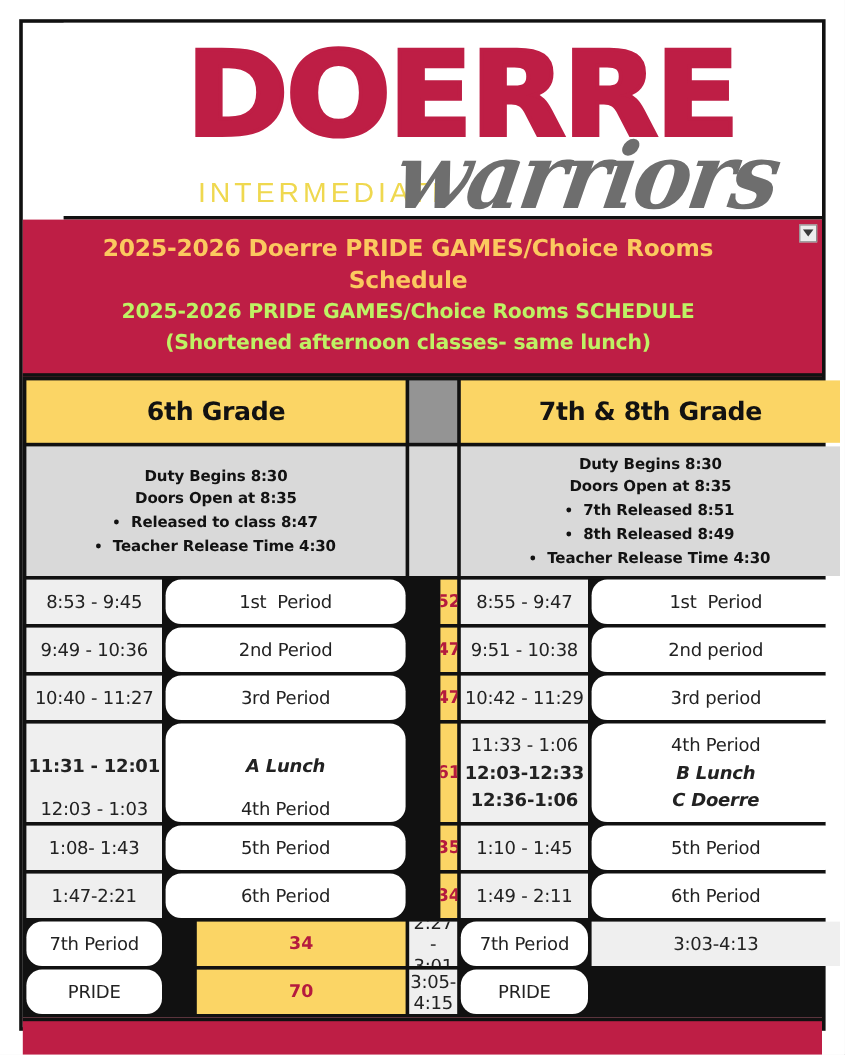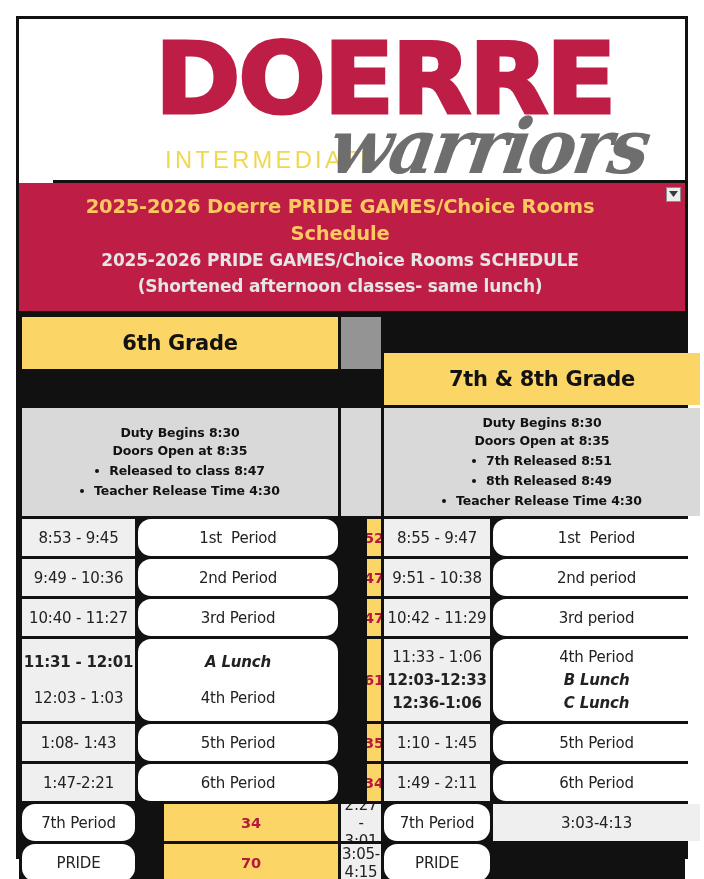--- a/index.html
+++ b/index.html
@@ -96,21 +96,21 @@
   }
   .title-line-1 {
     color: #FBC95F;
     font-family: "DejaVu Sans", sans-serif;
     font-weight: 700;
     font-size: 19.5px;
     line-height: 27px;
     letter-spacing: -0.2px;
   }
   .title-line-2, .title-line-3 {
-    color: #e5e5e5;
+    color: #bef264;
     font-family: "DejaVu Sans", sans-serif;
     font-weight: 700;
     font-size: 17px;
     line-height: 26px;
     letter-spacing: -0.2px;
   }
   .collapse-btn {
     position: absolute;
     right: 4px;
     top: 4px;
@@ -233,21 +233,21 @@
     font-size: 15px;
     line-height: 24px;
     letter-spacing: -0.2px;
     color: #222222;
   }
   .s-bold   { font-weight: 700; }
   .s-bi     { font-weight: 700; font-style: italic; }
   .stack3 { gap: 0px; }
   .stack3 .s-line { line-height: 23px; }
   .stack2 .s-line { line-height: 22px; }
-  .stack2 { gap: 14px; }
+  .stack2 { gap: 14px; justify-content: flex-end; }
 
   
   .footer-bar {
     height: 38px;
     background: #BE1E45;
     border-top: 3px solid #111111;
   }
 </style>
 </head>
 <body>
@@ -271,21 +271,21 @@
         <svg width="9" height="7" viewBox="0 0 9 7" aria-hidden="true">
           <polygon points="0,0 9,0 4.5,6" fill="#3a3a3a"></polygon>
         </svg>
       </div>
     </div>
 
     <div class="grid">
 
       <div class="cell grade-head" style="grid-column: 1 / span 2;">6th Grade</div>
       <div class="cell spacer-gray grade-head"></div>
-      <div class="cell grade-head" style="grid-column: 4 / span 2; margin-top: 36px;">7th &amp; 8th Grade</div>
+      <div class="cell grade-head" style="grid-column: 4 / span 2;">7th &amp; 8th Grade</div>
 
       <div class="cell duty" style="grid-column: 1 / span 2;">
         <div class="d-line">Duty Begins 8:30</div>
         <div class="d-line">Doors Open at 8:35</div>
         <div class="li-wrap">
           <ul><li>Released to class 8:47</li></ul>
         </div>
         <div class="li-wrap">
           <ul><li>Teacher Release Time 4:30</li></ul>
         </div>
@@ -333,21 +333,21 @@
       </div>
       <div class="cell mins-cell r-lunch">61</div>
       <div class="cell time-cell r-lunch stack stack3">
         <div class="s-line">11:33 - 1:06</div>
         <div class="s-line s-bold">12:03-12:33</div>
         <div class="s-line s-bold">12:36-1:06</div>
       </div>
       <div class="cell label-cell r-lunch stack stack3">
         <div class="s-line">4th Period</div>
         <div class="s-line s-bi">B Lunch</div>
-        <div class="s-line s-bi">C Lunch</div>
+        <div class="s-line s-bi">C Doerre</div>
       </div>
 
       <div class="cell time-cell r-normal">1:08- 1:43</div>
       <div class="cell label-cell r-normal">5th Period</div>
       <div class="cell mins-cell r-normal">35</div>
       <div class="cell time-cell r-normal">1:10 - 1:45</div>
       <div class="cell label-cell r-normal">5th Period</div>
 
       <div class="cell time-cell r-normal">1:47-2:21</div>
       <div class="cell label-cell r-normal">6th Period</div>

